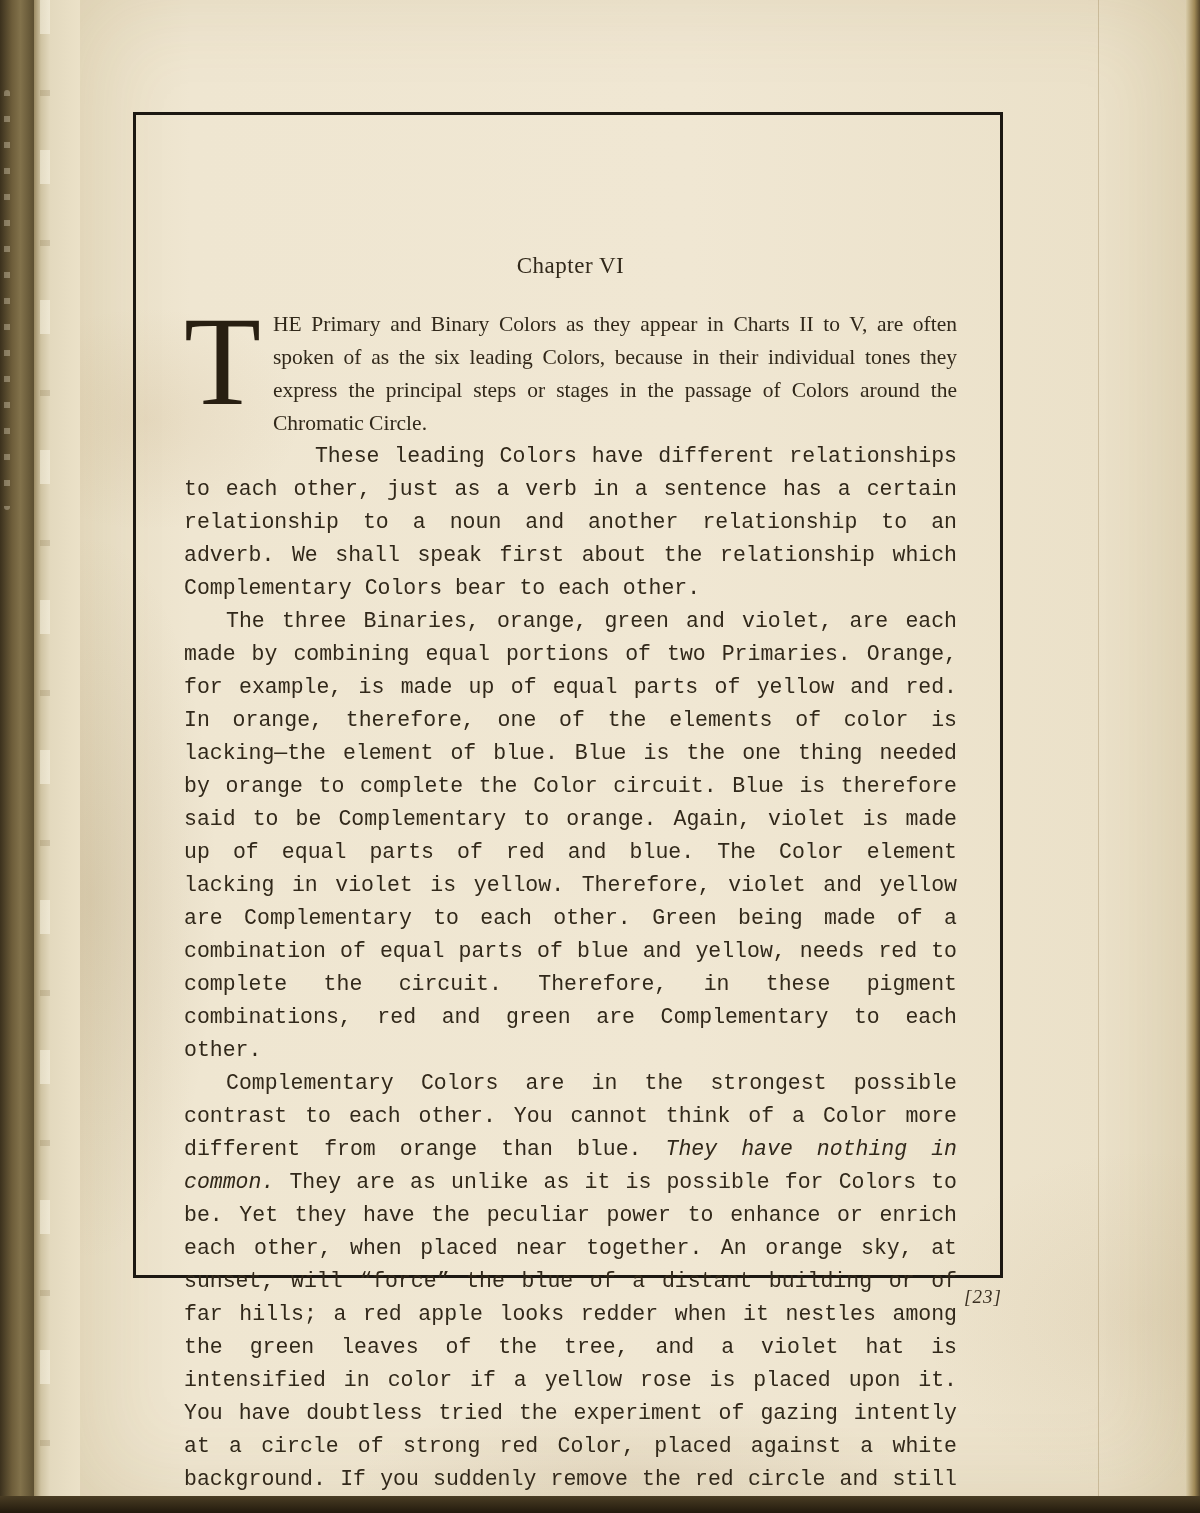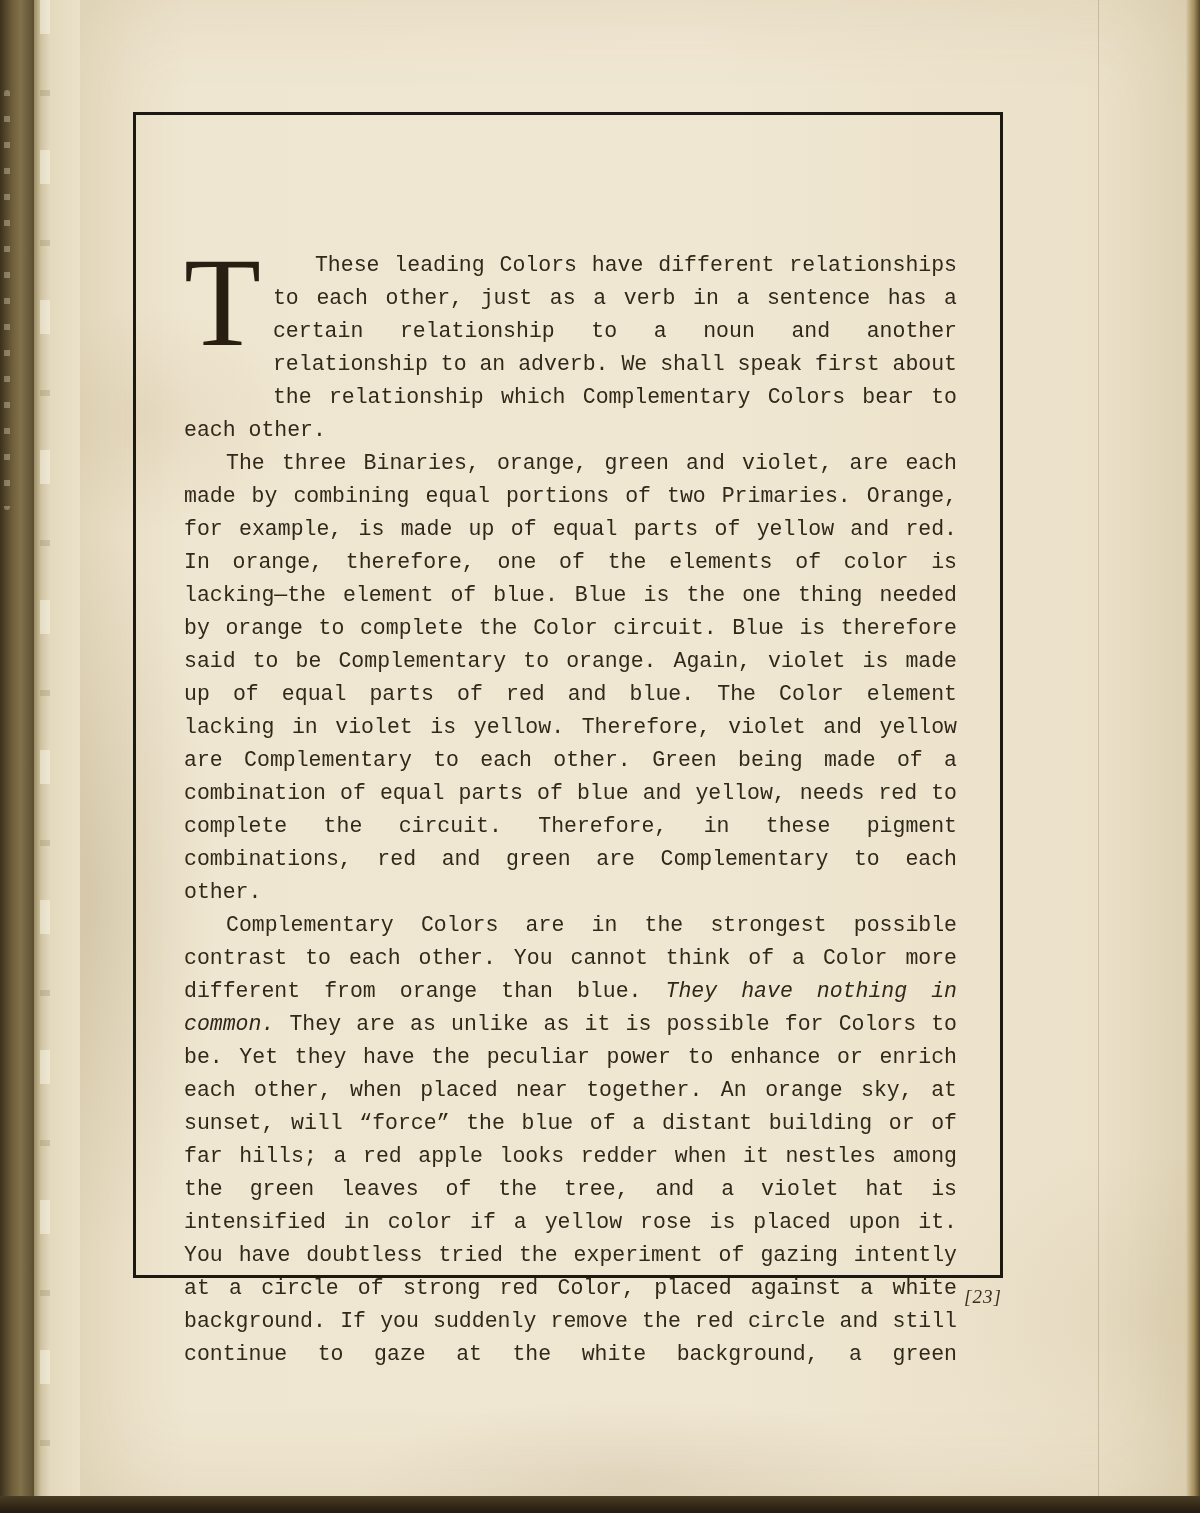--- a/index.html
+++ b/index.html
@@ -157,23 +157,24 @@
   <div class="spine"></div>
   <div class="deckle"></div>
 
   <div class="page">
     <div class="aging"></div>
     <div class="crease"></div>
 
     <div class="frame">
       <div class="content">
 
+        <div class="chapter-label">Chapter VI</div>
 
 
-        <p class="para"><span class="dropcap">T</span></p>
+        <p class="para"><span class="dropcap">T</span><span>HE Primary and Binary Colors as they appear in Charts II to V, are often spoken of as the six leading Colors, because in their individual tones they express the principal steps or stages in the passage of Colors around the Chromatic Circle.</span></p>
 
         <p class="para indent">These leading Colors have different relationships to each other, just as a verb in a sentence has a certain relationship to a noun and another relationship to an adverb.  We shall speak first about the relationship which Complementary Colors bear to each other.</p>
 
         <p class="para indent">The three Binaries, orange, green and violet, are each made by combining equal portions of two Primaries.  Orange, for example, is made up of equal parts of yellow and red.  In orange, therefore, one of the elements of color is lacking—the element of blue.  Blue is the one thing needed by orange to complete the Color circuit.  Blue is therefore said to be Complementary to orange.  Again, violet is made up of equal parts of red and blue.  The Color element lacking in violet is yellow.  Therefore, violet and yellow are Complementary to each other.  Green being made of a combination of equal parts of blue and yellow, needs red to complete the circuit.  Therefore, in these pigment combinations, red and green are Complementary to each other.</p>
 
         <p class="para indent last"><span>Complementary Colors are in the strongest possible contrast to each other.  You cannot think of a Color more different from orange than blue.  </span><em>They have nothing in common.</em><span>  They are as unlike as it is possible for Colors to be.  Yet they have the peculiar power to enhance or enrich each other, when placed near together.  An orange sky, at sunset, will “force” the blue of a distant building or of far hills; a red apple looks redder when it nestles among the green leaves of the tree, and a violet hat is intensified in color if a yellow rose is placed upon it.  You have doubtless tried the experiment of gazing intently at a circle of strong red Color, placed against a white background.  If you suddenly remove the red circle and still continue to gaze at the white background, a green</span></p>
 
       </div>
     </div>
 

